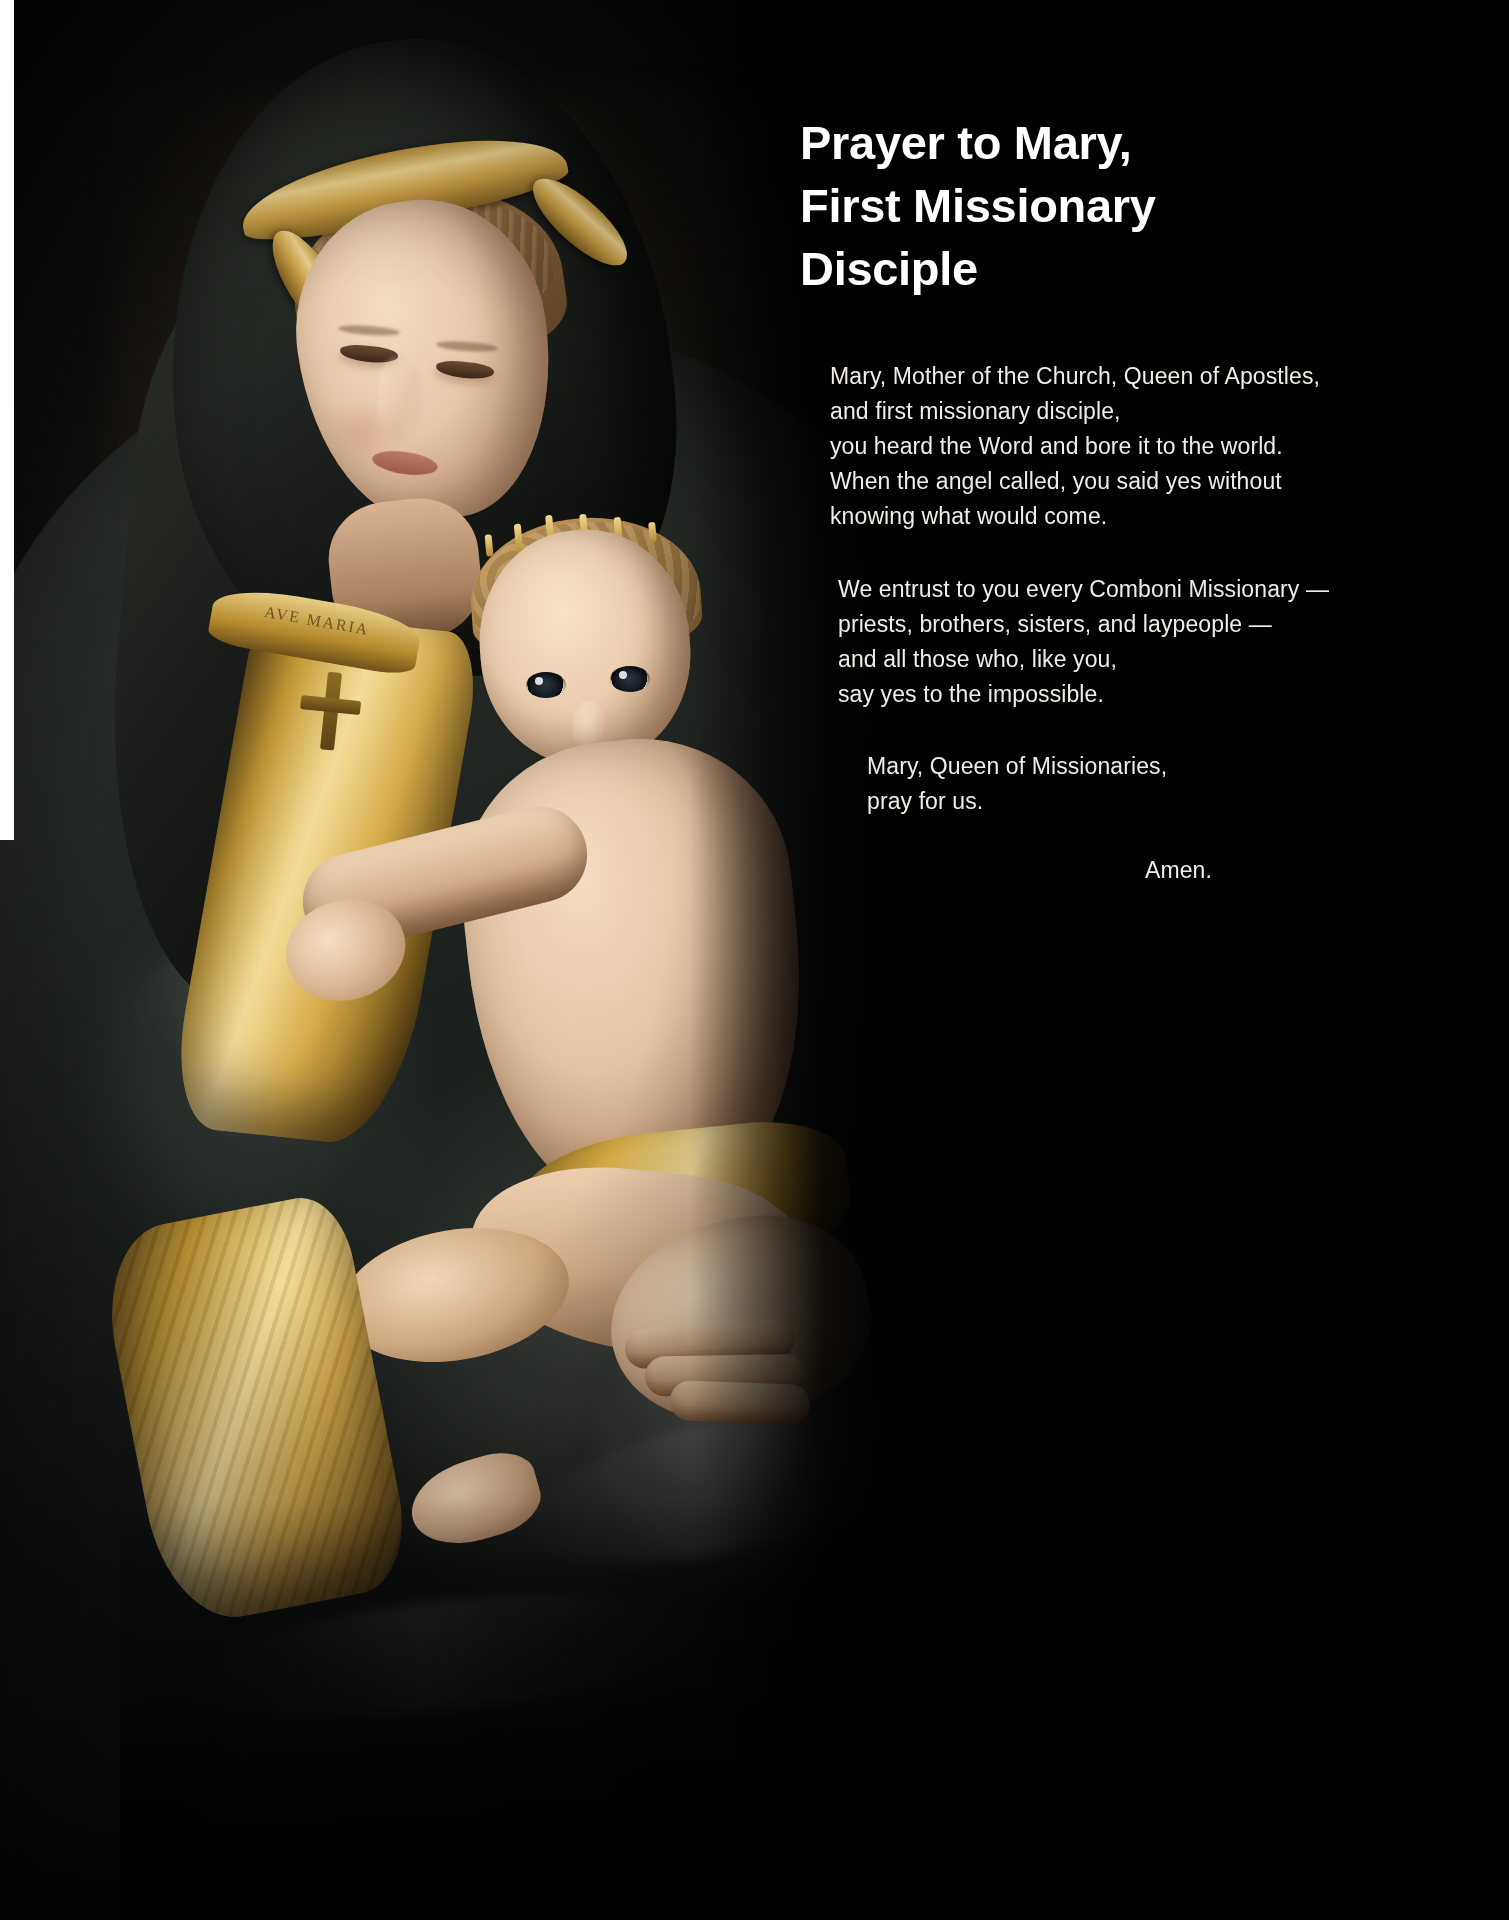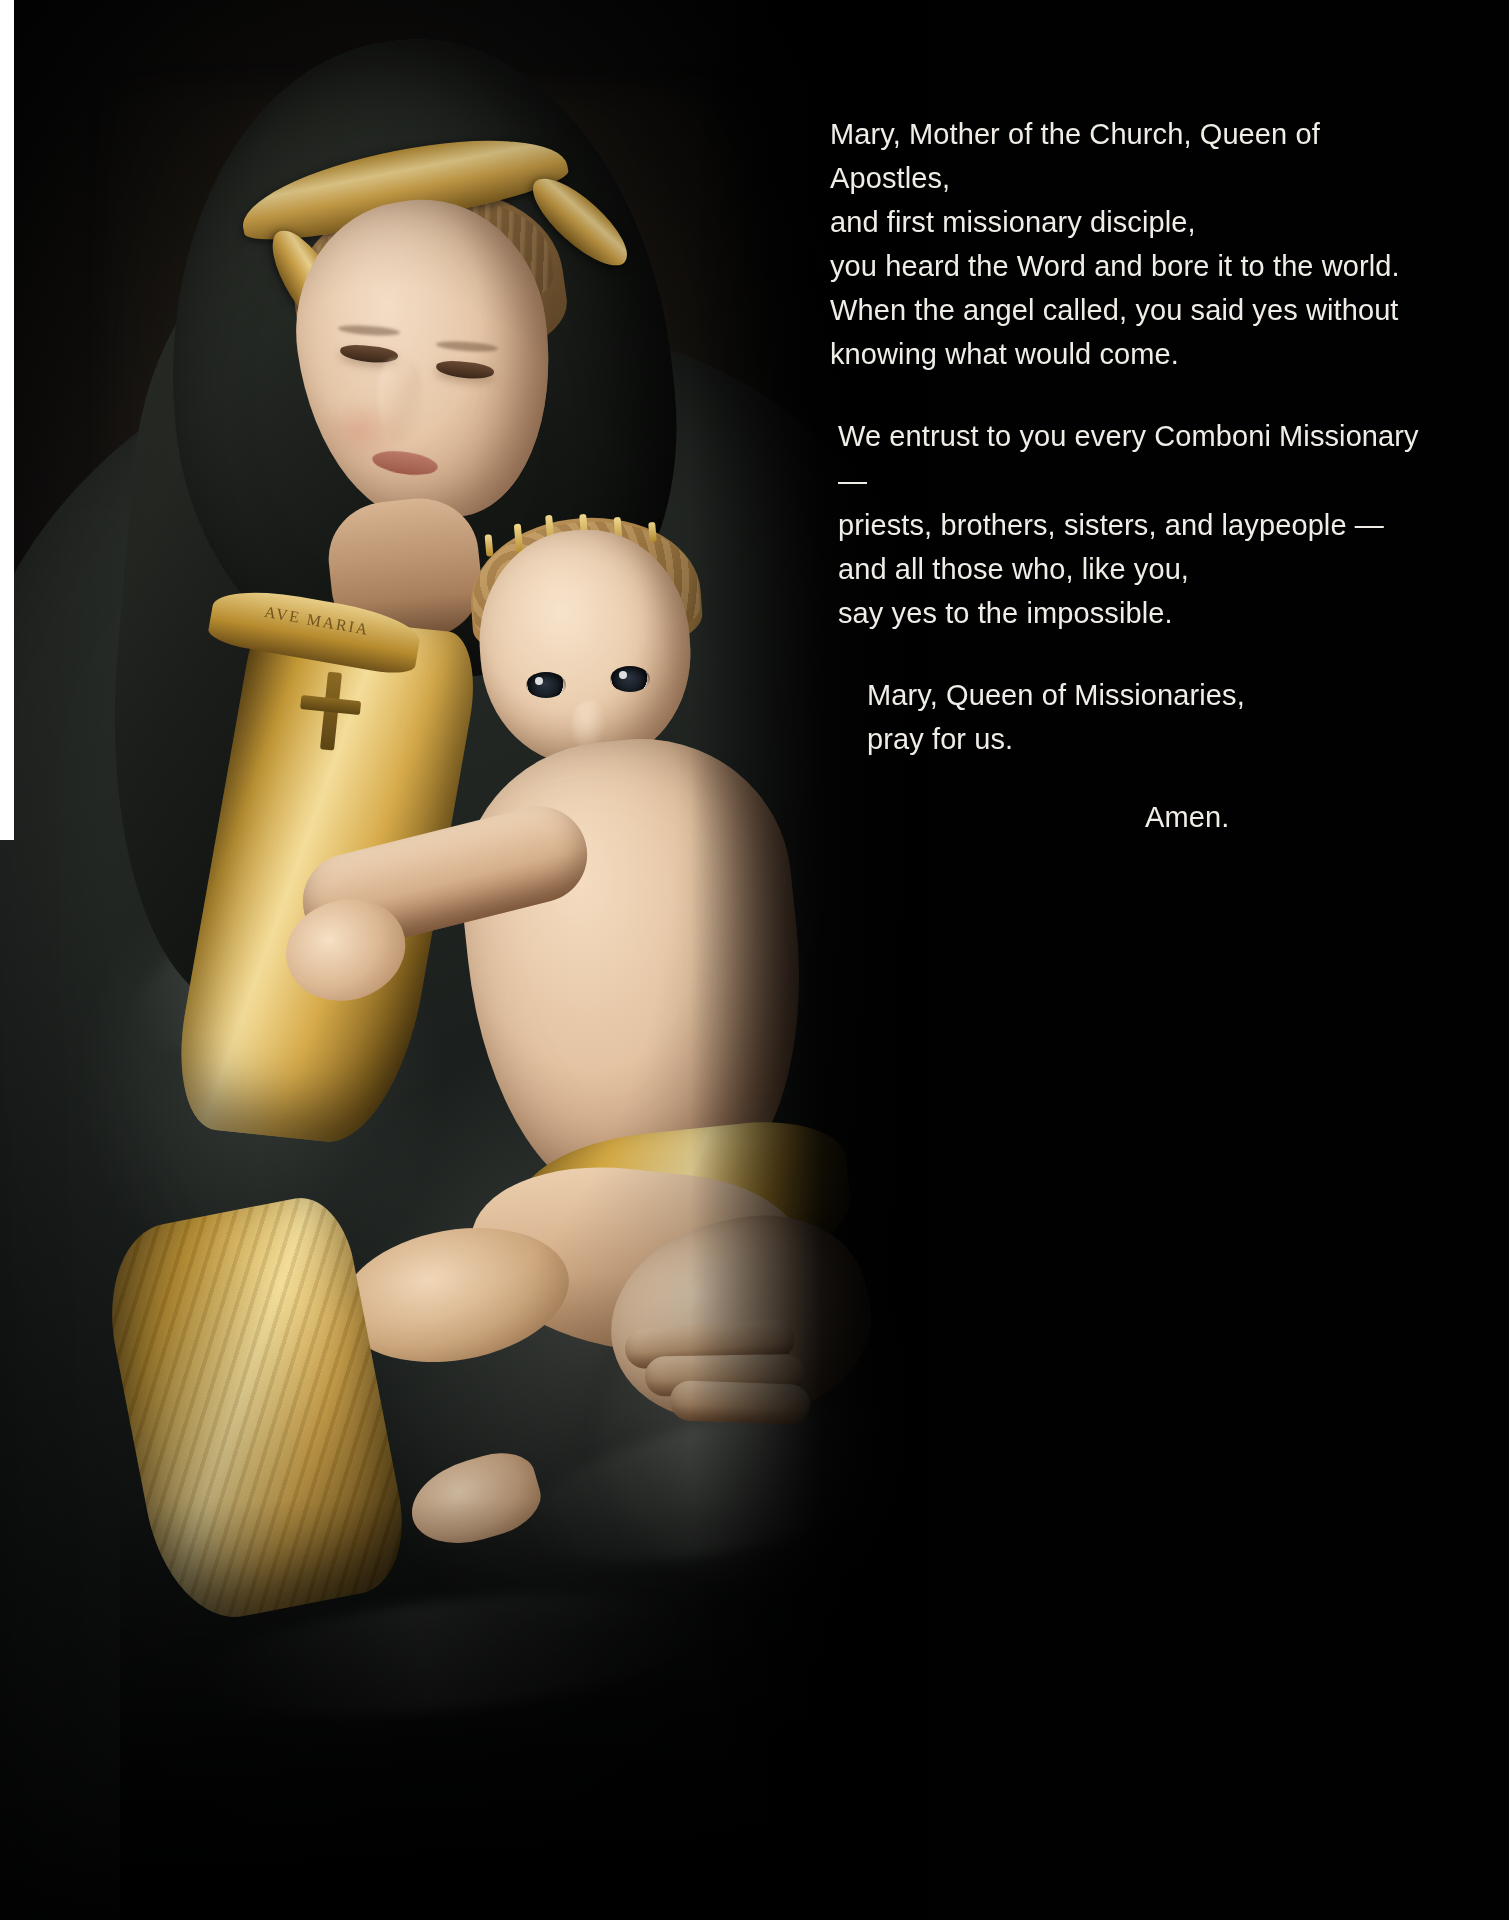--- a/index.html
+++ b/index.html
@@ -456,21 +456,21 @@
     line-height: 1.34;
     letter-spacing: -0.3px;
     margin: 0 0 58px 0;
     white-space: pre-line;
   }
   .prayer-body {
     margin-left: 30px;
   }
   .stanza {
     color: #f0ede7;
-    font-size: 29px;
+    font-size: 23px;
     line-height: 1.52;
     white-space: pre-line;
     margin: 0 0 38px 0;
     letter-spacing: 0.1px;
   }
   .stanza.indent-1 { margin-left: 8px; }
   .stanza.invocation {
     margin-left: 37px;
     margin-bottom: 34px;
   }
@@ -556,20 +556,23 @@
 
       <div class="lap-shadow"></div>
       <div class="vignette"></div>
       <div class="right-fade"></div>
     </div>
   </div>
 
   <div class="left-white-strip"></div>
 
   <div class="text-col">
+    <h1 class="prayer-title">Prayer to Mary,
+First Missionary
+Disciple</h1>
     <div class="prayer-body">
       <p class="stanza">Mary, Mother of the Church, Queen of Apostles,
 and first missionary disciple,
 you heard the Word and bore it to the world.
 When the angel called, you said yes without
 knowing what would come.</p>
       <p class="stanza indent-1">We entrust to you every Comboni Missionary —
 priests, brothers, sisters, and laypeople —
 and all those who, like you,
 say yes to the impossible.</p>

